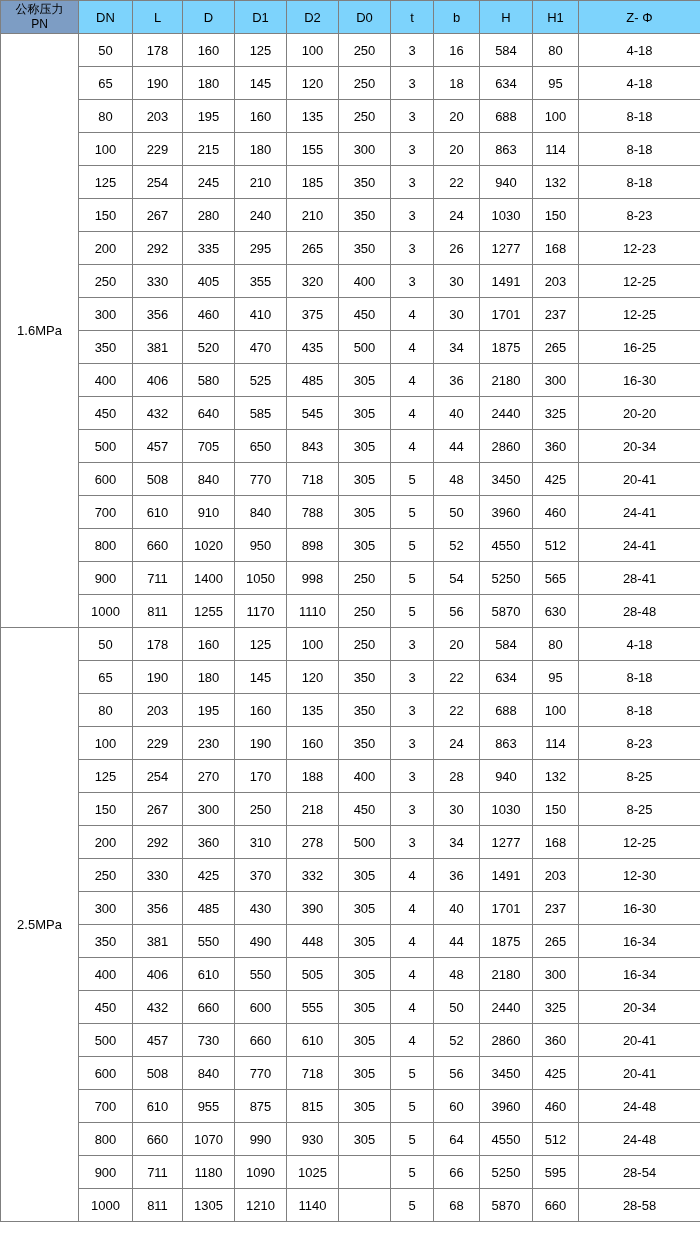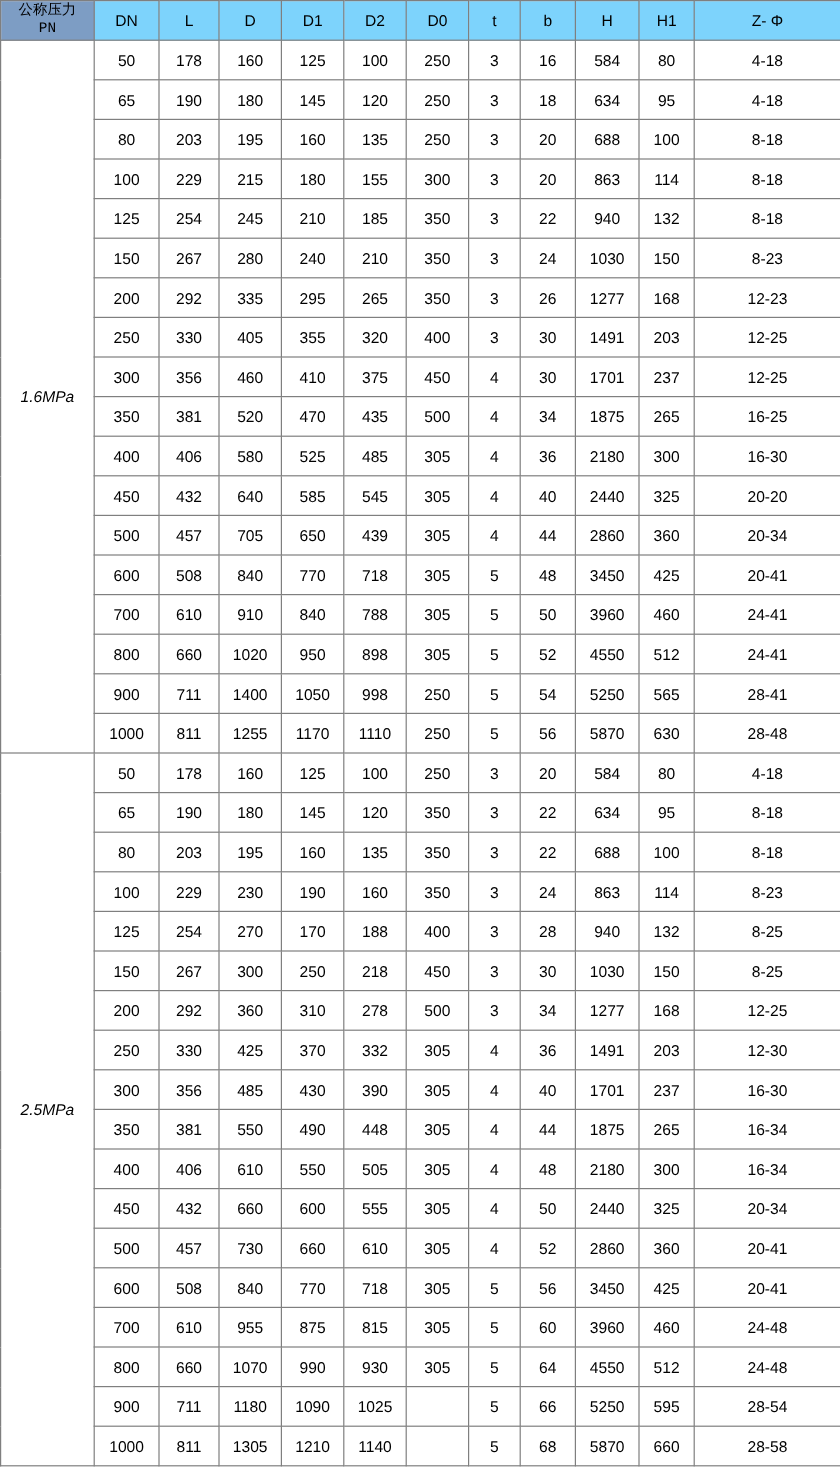--- a/index.html
+++ b/index.html
@@ -37,31 +37,29 @@
   }
   thead th.corner {
     font-size: 12px;
     line-height: 1.25;
     background: #7d9dc4;
   }
   td.group {
     font-size: 13px;
     color: #000000;
     background: #ffffff;
-    font-style: italic;
   }
   tbody tr td {
     background: #ffffff;
   }
   .group-sep td {
     border-top: 2px solid #555555;
   }
   .corner-line {
     display: block;
-    font-family: Liberation Mono, monospace;
   }
   col.c-group { width: 78px; }
   col.c-dn { width: 54px; }
   col.c-l { width: 50px; }
   col.c-d { width: 52px; }
   col.c-d1 { width: 52px; }
   col.c-d2 { width: 52px; }
   col.c-d0 { width: 52px; }
   col.c-t { width: 43px; }
   col.c-b { width: 46px; }
@@ -262,21 +260,21 @@
         <td>40</td>
         <td>2440</td>
         <td>325</td>
         <td>20-20</td>
       </tr>
       <tr>
         <td>500</td>
         <td>457</td>
         <td>705</td>
         <td>650</td>
-        <td>439</td>
+        <td>843</td>
         <td>305</td>
         <td>4</td>
         <td>44</td>
         <td>2860</td>
         <td>360</td>
         <td>20-34</td>
       </tr>
       <tr>
         <td>600</td>
         <td>508</td>

